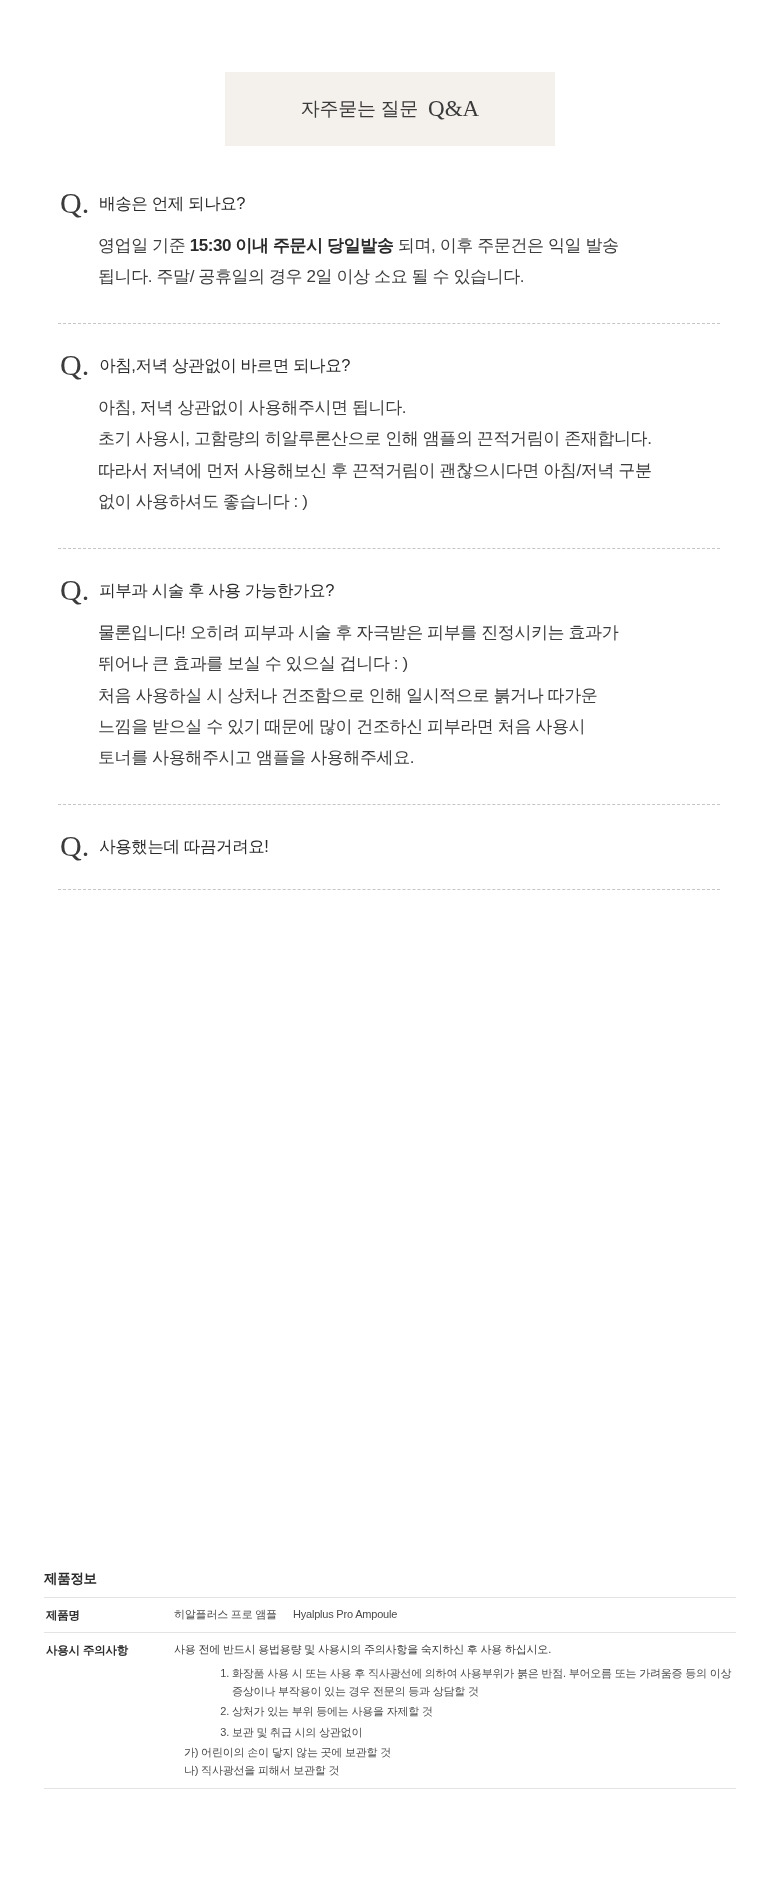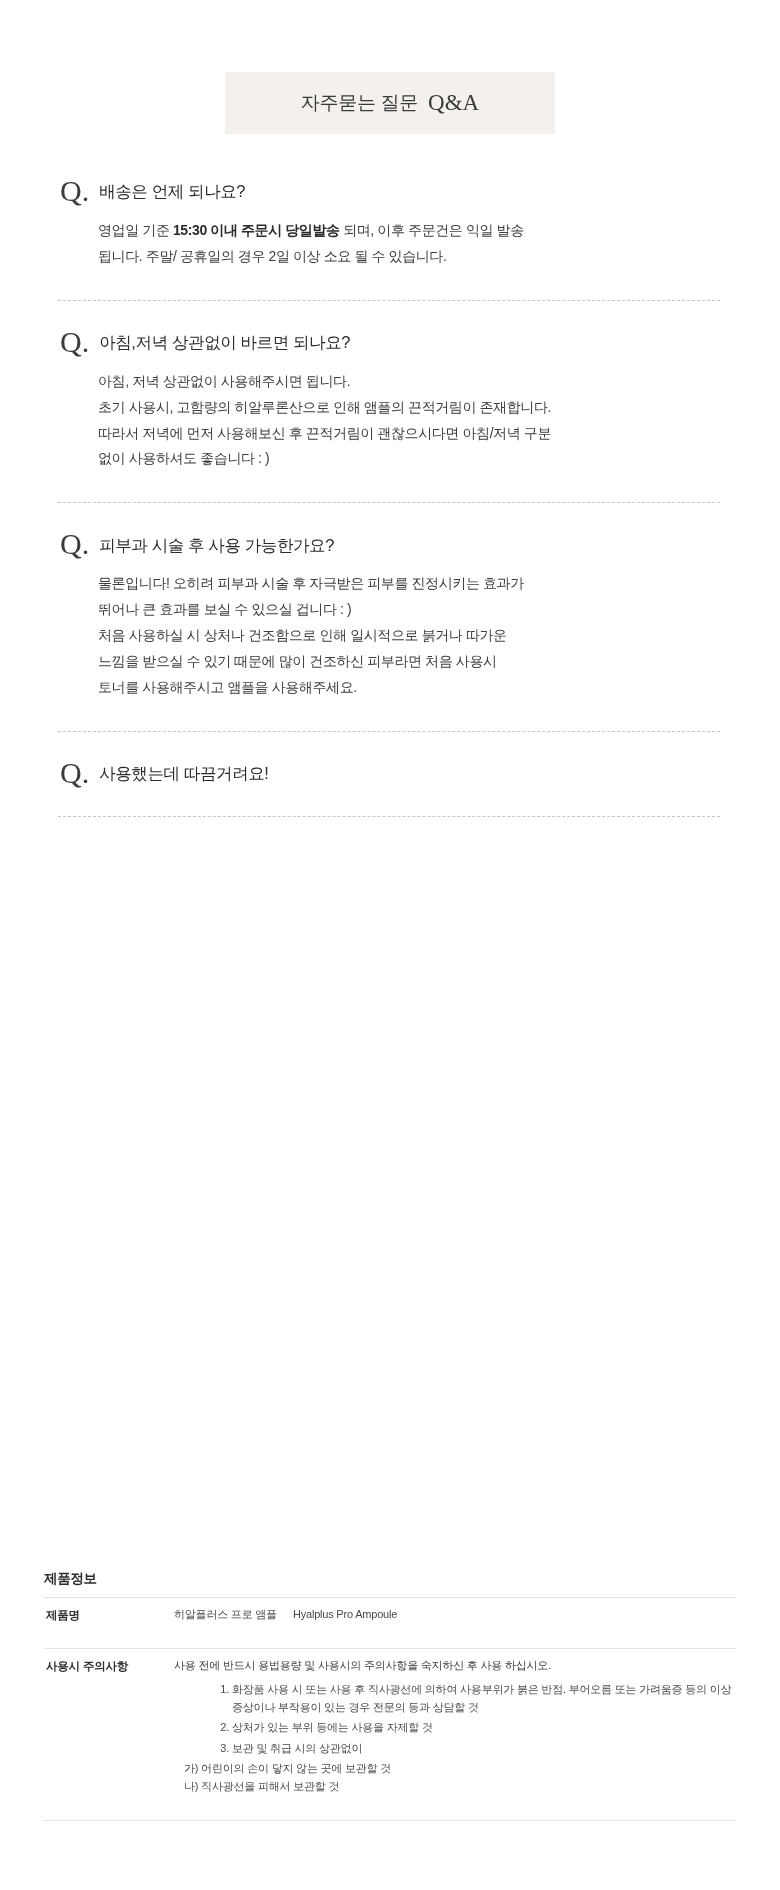--- a/index.html
+++ b/index.html
@@ -24,21 +24,21 @@
 
   
   .faq-banner-wrap {
     display: flex;
     justify-content: center;
     padding-top: 72px;
   }
   .faq-banner {
     background: #f4f1ec;
     width: 330px;
-    height: 62px;
+    height: 74px;
     display: flex;
     align-items: center;
     justify-content: center;
     gap: 10px;
   }
   .faq-banner .ko {
     font-size: 19px;
     color: #3a3a3a;
     letter-spacing: -0.3px;
   }
@@ -71,21 +71,21 @@
   .q-text {
     font-size: 16.5px;
     color: #2b2b2b;
     letter-spacing: -0.4px;
     line-height: 1.2;
     padding-bottom: 2px;
   }
   .faq-a {
     margin-top: 14px;
     padding-left: 40px;
-    font-size: 14px;
+    font-size: 17px;
     line-height: 1.85;
     color: #3c3c3c;
     letter-spacing: -0.4px;
   }
   .faq-a b { font-weight: bold; color: #2a2a2a; }
   .divider {
     margin: 26px 0 24px 0;
     border-top: 1px dashed #c6c6c6;
     height: 0;
   }
@@ -104,21 +104,21 @@
     margin-bottom: 9px;
     letter-spacing: -0.3px;
   }
   table.pi-table {
     width: 100%;
     border-collapse: collapse;
     table-layout: fixed;
   }
   table.pi-table td {
     vertical-align: top;
-    padding: 8px 4px 24px 2px;
+    padding: 8px 4px 8px 2px;
     border-bottom: 1px solid #e3e3e3;
     border-top: 1px solid #e3e3e3;
     font-size: 11px;
     line-height: 1.6;
     color: #4a4a4a;
     letter-spacing: -0.2px;
   }
   table.pi-table tr td.label {
     width: 128px;
     font-weight: bold;

